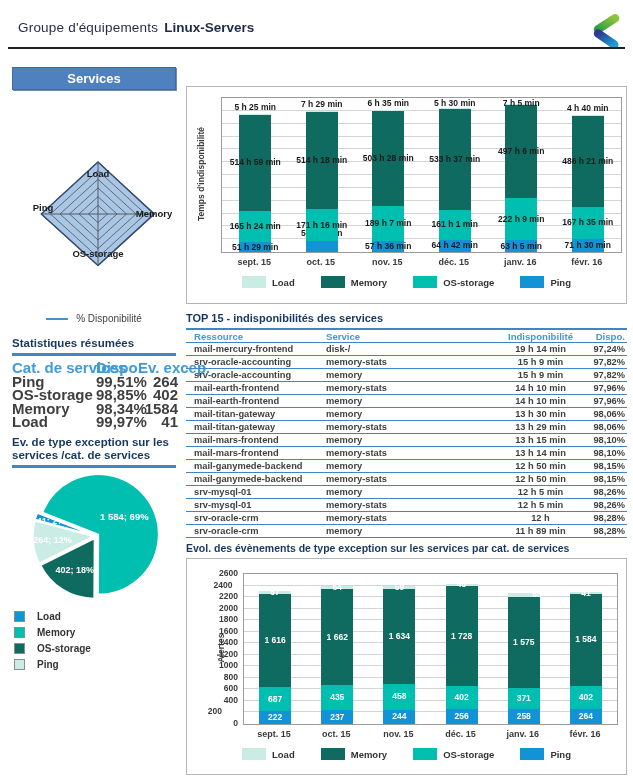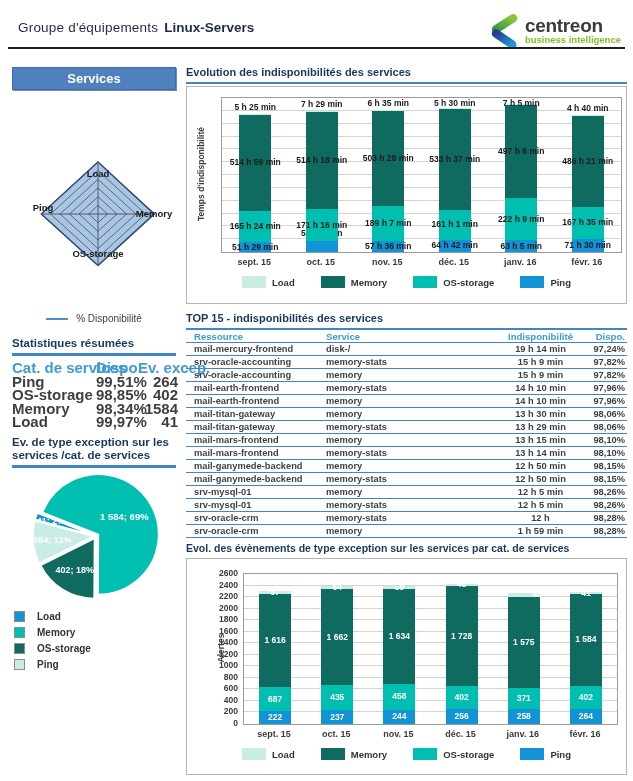--- a/index.html
+++ b/index.html
@@ -81,24 +81,20 @@
           <stop offset="1" stop-color="#2E9B44"></stop>
       </linearGradient>
       <linearGradient id="lg-blue" x1="0" y1="0" x2="1" y2="1">
         <stop offset="0" stop-color="#2B3990"></stop>
           <stop offset="1" stop-color="#1E9CD7"></stop>
       </linearGradient>
     </defs>
     <path d="M33 7 L13 20" stroke="url(#lg-green)" stroke-width="10" stroke-linecap="round" fill="none"></path>
     <path d="M13 25 L32 38" stroke="url(#lg-blue)" stroke-width="10" stroke-linecap="round" fill="none"></path>
   </svg>
-  <div>
-    <div class="brand">centreon</div>
-    <div class="tagline">business intelligence</div>
-  </div>
 </div>
 <div id="hdr-rule"></div>
 
 <div id="sidebar">
   <div id="services-box">Services</div>
 
 
   <svg id="radar-svg" width="168" height="192">
       <polygon points="88,44.0156 144.0538,96 88,147.402 31.279299999999992,96" fill="#A9C7E5" stroke="#24467C" stroke-width="1.4"></polygon>
       <polygon points="88,87.33333333333333 97.5,96 88,104.66666666666667 78.5,96" fill="none" stroke="#4B4F58" stroke-width="0.8"></polygon>
@@ -182,24 +178,20 @@
         <span class="pl-label">OS-storage</span>
       </div>
       <div class="pl-item">
         <span class="pl-swatch" style="background: rgb(201, 236, 229);"></span>
         <span class="pl-label">Ping</span>
       </div>
     </div>
 </div>
 
 <div id="main">
-  <div class="sec-head" id="sec1-head">
-    <span>Evolution des indisponibilités des services</span>
-    <div class="rule"></div>
-  </div>
   <div class="panel" id="panel1">
       <div class="ylab" style="left: 8px; top: 164px; width: 154px;">Temps d'indisponibilité</div>
       <div class="plot" style="left: 34px; top: 10px; width: 399px; height: 154px;">
         <div class="gridline" style="bottom: 12.8333px;"></div>
         <div class="gridline" style="bottom: 25.6667px;"></div>
         <div class="gridline" style="bottom: 38.5px;"></div>
         <div class="gridline" style="bottom: 51.3333px;"></div>
         <div class="gridline" style="bottom: 64.1667px;"></div>
         <div class="gridline" style="bottom: 77px;"></div>
         <div class="gridline" style="bottom: 89.8333px;"></div>
@@ -373,21 +365,21 @@
       </div>
       <div class="t-row">
         <div class="t-cell c1">srv-oracle-crm</div>
         <div class="t-cell c2">memory-stats</div>
         <div class="t-cell c3">12 h</div>
         <div class="t-cell c4">98,28%</div>
       </div>
       <div class="t-row">
         <div class="t-cell c1">srv-oracle-crm</div>
         <div class="t-cell c2">memory</div>
-        <div class="t-cell c3">1 h 59 min</div>
+        <div class="t-cell c3">11 h 89 min</div>
         <div class="t-cell c4">98,28%</div>
       </div>
     </div>
 
   <div class="sec-head" id="sec3-head">
     <span>Evol. des évènements de type exception sur les services par cat. de services</span>
     <div class="rule"></div>
   </div>
   <div class="panel" id="panel2">
       <div class="ylab" style="left: 28px; top: 164px; width: 150px;">Alertes</div>
@@ -447,32 +439,32 @@
         <div class="seg" style="left: 325.917px; bottom: 0px; width: 32px; height: 15.2308px; background: rgb(17, 147, 214);"></div>
         <div class="seglab" style="color: rgb(255, 255, 255); bottom: 3.11538px; left: 341.917px;">264</div>
         <div class="seg" style="left: 325.917px; bottom: 15.2308px; width: 32px; height: 23.1923px; background: rgb(0, 191, 176);"></div>
         <div class="seglab" style="color: rgb(255, 255, 255); bottom: 22.3269px; left: 341.917px;">402</div>
         <div class="seg" style="left: 325.917px; bottom: 38.4231px; width: 32px; height: 91.3846px; background: rgb(15, 107, 95);"></div>
         <div class="seglab" style="color: rgb(255, 255, 255); bottom: 79.6154px; left: 341.917px;">1 584</div>
         <div class="seg" style="left: 325.917px; bottom: 129.808px; width: 32px; height: 2.36538px; background: rgb(201, 236, 229);"></div>
         <div class="seglab" style="color: rgb(255, 255, 255); bottom: 126.49px; left: 341.917px;">41</div>
       </div>
       <div class="ytick" style="left: 21px; top: 160px;">0</div>
-      <div class="ytick" style="left: 21px; top: 148.462px;">200</div>
+      <div class="ytick" style="left: 5px; top: 148.462px;">200</div>
       <div class="ytick" style="left: 21px; top: 136.923px;">400</div>
       <div class="ytick" style="left: 21px; top: 125.385px;">600</div>
       <div class="ytick" style="left: 21px; top: 113.846px;">800</div>
       <div class="ytick" style="left: 21px; top: 102.308px;">1000</div>
       <div class="ytick" style="left: 21px; top: 90.7692px;">1200</div>
       <div class="ytick" style="left: 21px; top: 79.2308px;">1400</div>
       <div class="ytick" style="left: 21px; top: 67.6923px;">1600</div>
       <div class="ytick" style="left: 21px; top: 56.1538px;">1800</div>
       <div class="ytick" style="left: 21px; top: 44.6154px;">2000</div>
       <div class="ytick" style="left: 21px; top: 33.0769px;">2200</div>
-      <div class="ytick" style="left: 21px; top: 21.5385px;">2400</div>
+      <div class="ytick" style="left: 21px; top: 21.5385px; text-align: center;">2400</div>
       <div class="ytick" style="left: 21px; top: 10px;">2600</div>
       <div class="xlab" style="left: 87.0833px; top: 170px;">sept. 15</div>
       <div class="xlab" style="left: 149.25px; top: 170px;">oct. 15</div>
       <div class="xlab" style="left: 211.417px; top: 170px;">nov. 15</div>
       <div class="xlab" style="left: 273.583px; top: 170px;">déc. 15</div>
       <div class="xlab" style="left: 335.75px; top: 170px;">janv. 16</div>
       <div class="xlab" style="left: 397.917px; top: 170px;">févr. 16</div>
       <div class="legend" style="top: 189px;">
         <span class="lg-item">
           <span class="lg-swatch" style="background: rgb(201, 236, 229);"></span>

